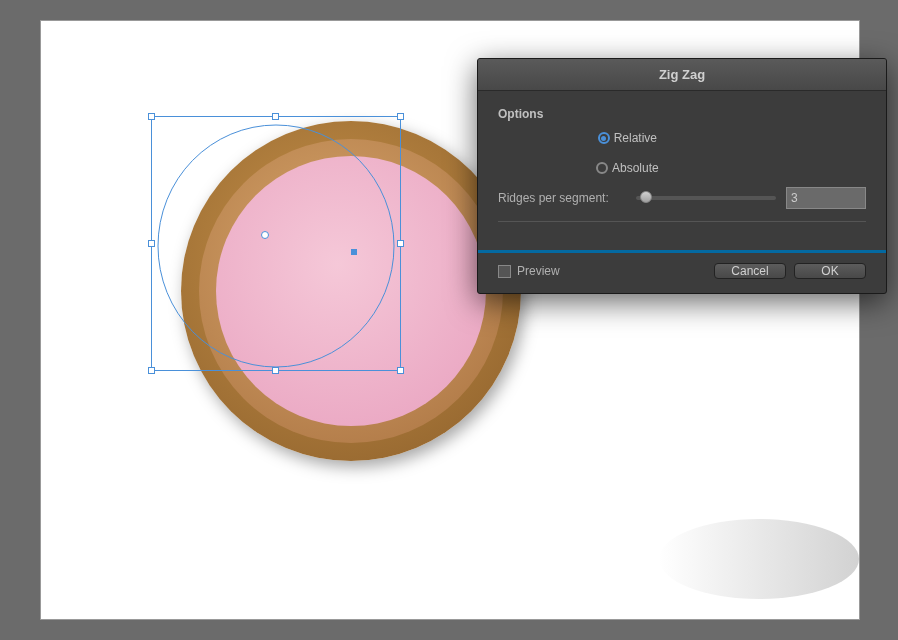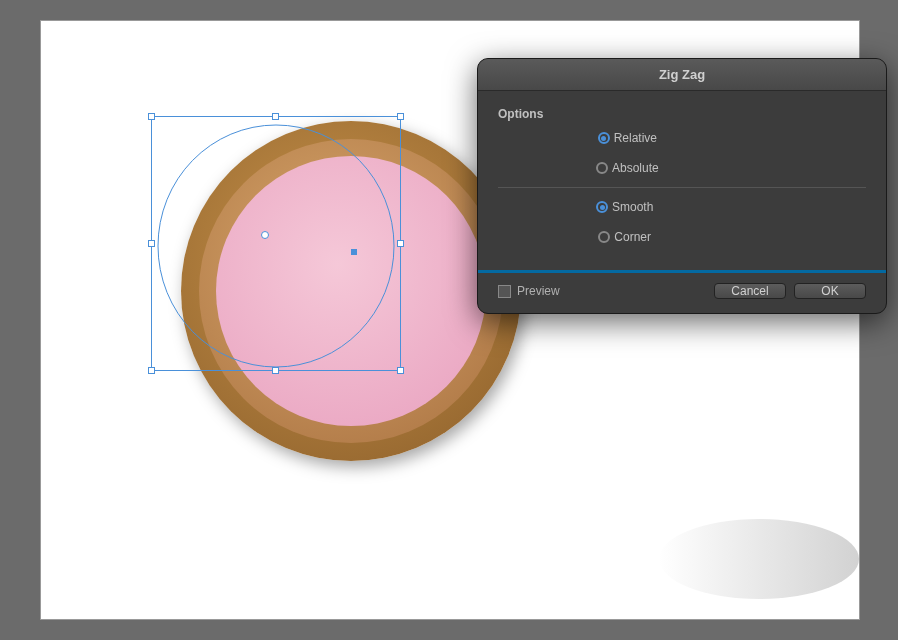--- a/index.html
+++ b/index.html
@@ -130,21 +130,21 @@
       border-radius: 50%;
     }
 
     
     .dialog {
       position: absolute;
       top: 58px;
       left: 477px;
       width: 410px;
       background: #3c3c3c;
-      border-radius: 11px;
+      border-radius: 3px;
       box-shadow: 0 8px 30px rgba(0,0,0,0.6);
       overflow: hidden;
       border: 1px solid #1a1a1a;
     }
 
     .dialog-titlebar {
       background: linear-gradient(to bottom, #5a5a5a, #484848);
       padding: 8px 12px;
       text-align: center;
       position: relative;
@@ -385,36 +385,31 @@
           <div class="radio-btn checked"></div>
           <span>Relative</span>
         </label>
         <label class="radio-label">
           <div class="radio-btn"></div>
           <span>Absolute</span>
         </label>
       </div>
     </div>
 
+    <div class="ridges-row">
+      <span class="form-label" style="min-width:130px;">Ridges per segment:</span>
+      <div class="slider-track" style="flex:1; margin-right: 10px;">
+        <div class="slider-thumb"></div>
+      </div>
+      <input class="text-input-plain" type="text" value="3" style="">
+    </div>
 
     <hr class="divider">
 
 
-    <div class="form-row" style="margin-left: 90px; margin-bottom: 10px;">
-      <div class="radio-group">
-        <label class="radio-label">
-          <div class="radio-btn checked"></div>
-          <span>Smooth</span>
-        </label>
-        <label class="radio-label">
-          <div class="radio-btn"></div>
-          <span>Corner</span>
-        </label>
-      </div>
-    </div>
 
   </div>
 
   <div class="dialog-footer">
     <div class="preview-checkbox">
       <div class="checkbox-box"></div>
       <span>Preview</span>
     </div>
     <div class="spacer"></div>
     <button class="btn btn-cancel">Cancel</button>

